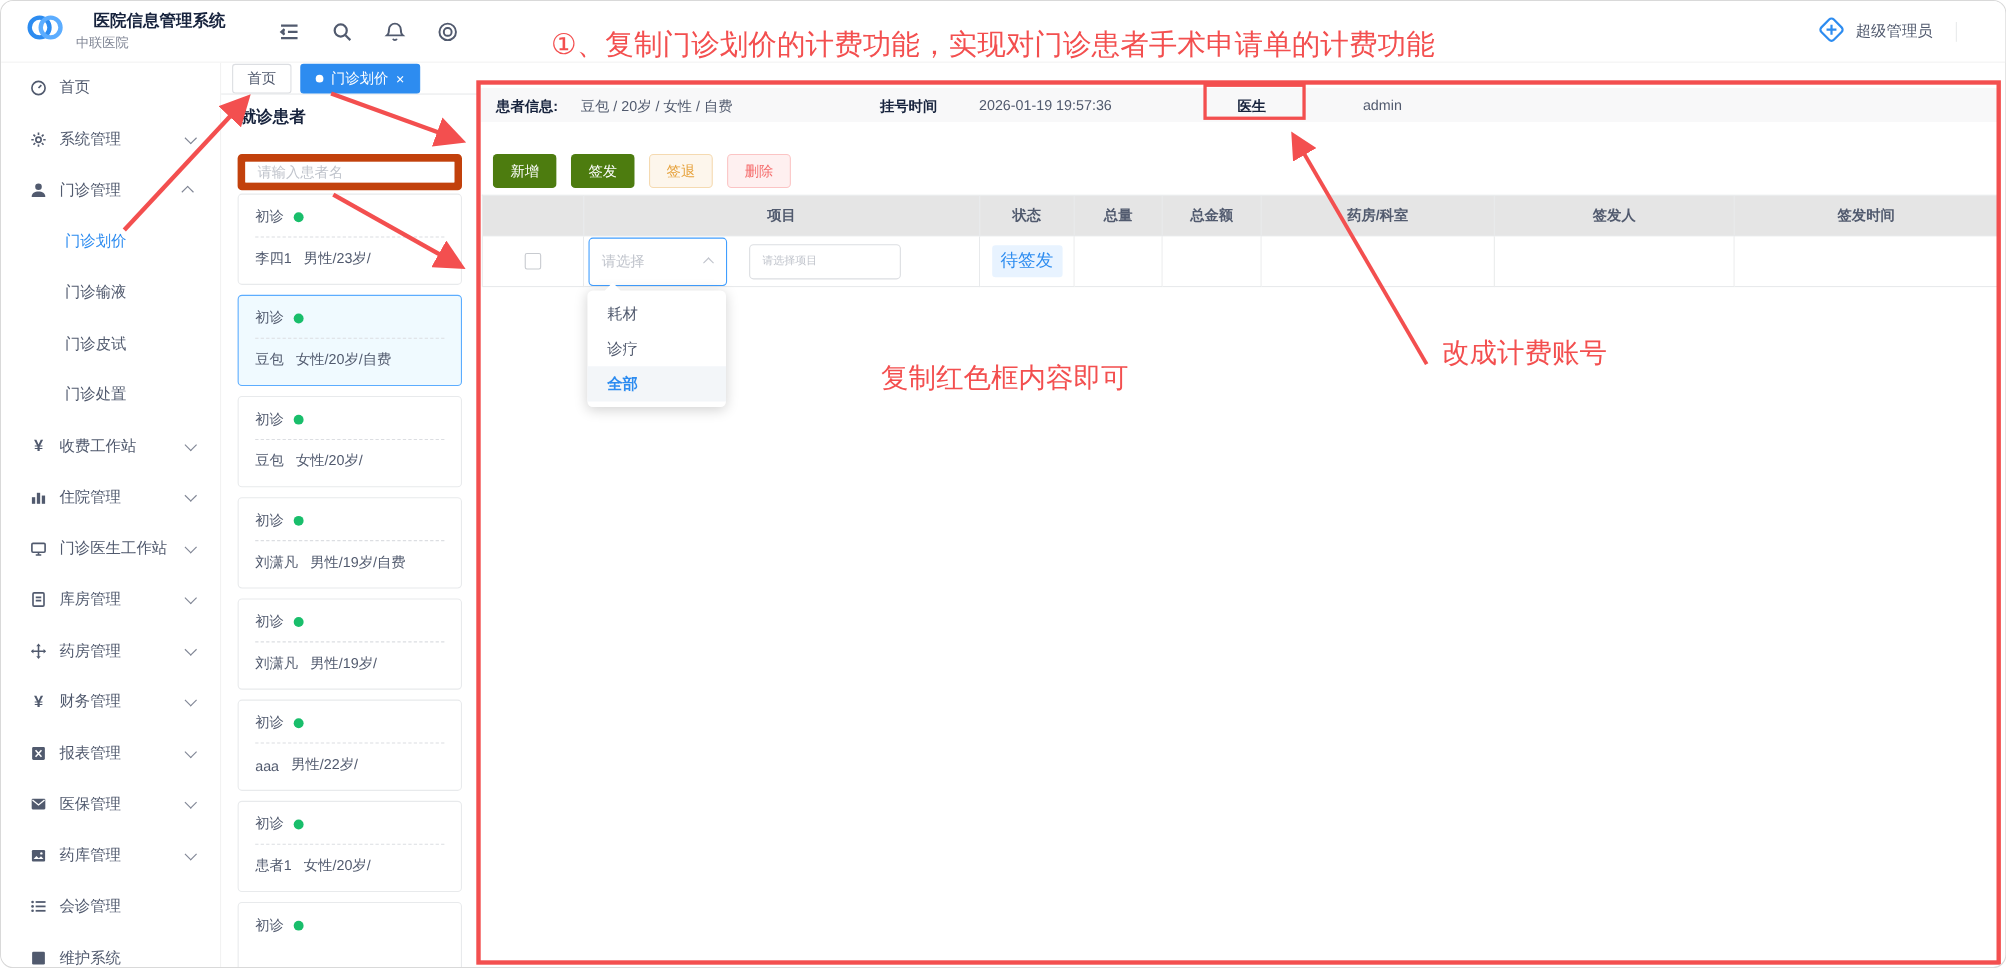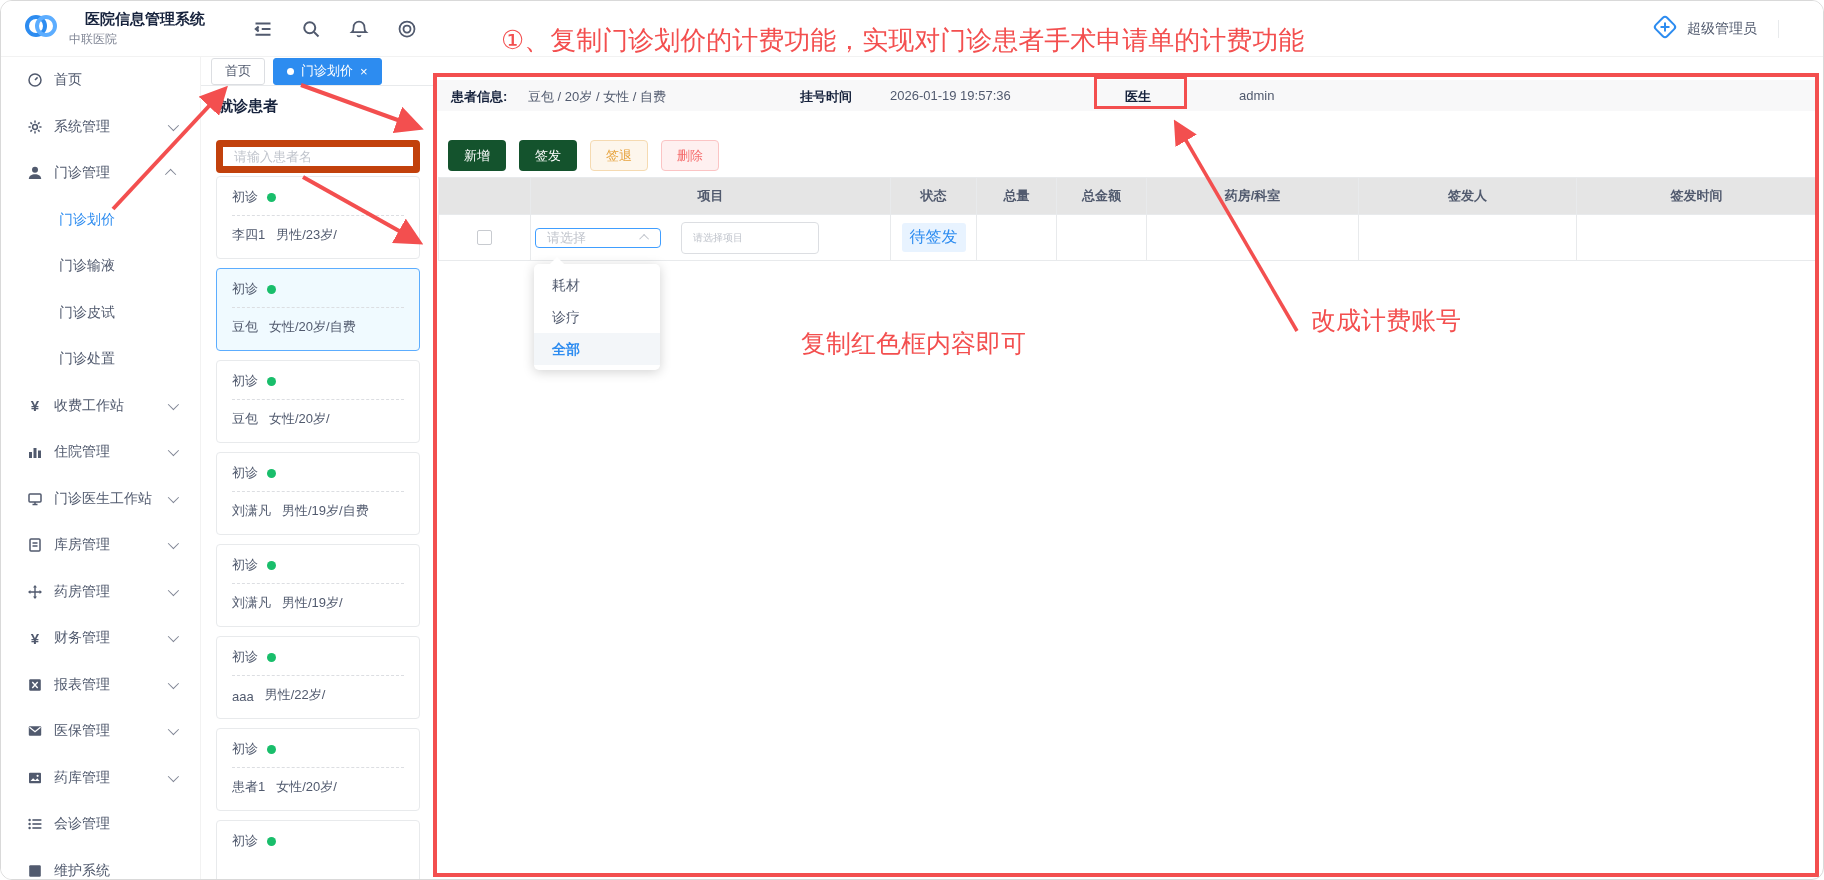--- a/index.html
+++ b/index.html
@@ -53,30 +53,30 @@
   .gdot { width:9px; height:9px; border-radius:50%; background:#19be6b; }
   .dash { border-bottom:1px dashed #dcdee2; margin:9px 0 10px; }
   .pname { font-size:13px; color:#515a6e; display:flex; gap:11px; white-space:nowrap;align-items:flex-end; }
 
   
   .infobar { position:absolute; left:436px; top:79px; width:1380px; height:31px; background:#f8f8f9; font-size:13px; z-index:2; }
   .infobar span { position:absolute; top:8px; }
   .ib-b { font-weight:700; color:#17233d; }
   .toolbar { position:absolute; left:447px; top:139px; display:flex; gap:13px; z-index:2; }
   .btn { height:31px; padding:0 15px; border-radius:4px; font-size:13px; display:flex; align-items:center; border:1px solid transparent; cursor:pointer; font-family:inherit; }
-  .btn.primary { background:#14532d; color:#fff; }
+  .btn.primary { background:#4d7c0f; color:#fff; }
   .btn.warn { background:#fdf6ec; color:#e6a23c; border-color:#f5dab1; }
   .btn.danger { background:#fef0f0; color:#f56c6c; border-color:#fbc4c4; }
 
   .tbl { position:absolute; left:437px; top:176px; width:1379px; display:grid; grid-template-columns:92px 360px 86px 80px 90px 212px 218px 1fr; border-top:1px solid #e8eaec; border-left:1px solid #e8eaec; font-size:13px; z-index:2; background:#fff; }
   .th { height:37px; background:#e5e5e5; border-right:1px solid #e8eaec; border-bottom:1px solid #e8eaec; display:flex; align-items:center; justify-content:center; font-weight:700; color:#515a6e; }
   .td { height:46px; background:#fff; border-right:1px solid #e8eaec; border-bottom:1px solid #e8eaec; display:flex; align-items:center; justify-content:center; }
   .td.left { justify-content:flex-start; padding-left:4px; gap:20px; }
   .cb { width:15px; height:15px; border:1px solid #c8cbd0; border-radius:2px; background:#fff; }
-  .sel-ctl { width:126px; height:20px; border:1px solid #409eff; border-radius:4px; display:flex; align-items:center; padding:0 11px; color:#c0c4cc; background:#fff; }
+  .sel-ctl { width:126px; height:44px; border:1px solid #409eff; border-radius:4px; display:flex; align-items:center; padding:0 11px; color:#c0c4cc; background:#fff; }
   .sel-ctl .caret { margin-left:auto; width:7px; height:7px; border-right:1.4px solid #c0c4cc; border-bottom:1.4px solid #c0c4cc; transform:rotate(225deg) translateY(-2px); }
   .item-input { width:138px; height:32px; border:1px solid #dcdee2; border-radius:4px; padding:0 11px; font-size:10px; outline:none; font-family:inherit; color:#515a6e; }
   .item-input::placeholder { color:#c0c4cc; }
   .tag { background:#e8f3ff; color:#2d8cf0; font-size:16px; padding:4px 8px; border-radius:3px;text-align:center; }
 
   .dd { position:absolute; left:533px; top:263px; width:126px; background:#fff; border-radius:5px; box-shadow:0 2px 12px rgba(0,0,0,.18); padding:5px 0; z-index:30; }
   .dd::before { content:""; position:absolute; left:18px; top:-5px; width:10px; height:10px; background:#fff; transform:rotate(45deg); }
   .ddopt { height:32px; line-height:32px; padding-left:18px; font-size:14px; color:#515a6e; cursor:pointer; }
   .ddopt.selopt { color:#2d8cf0; font-weight:700; background:#f3f6f9; }
 

